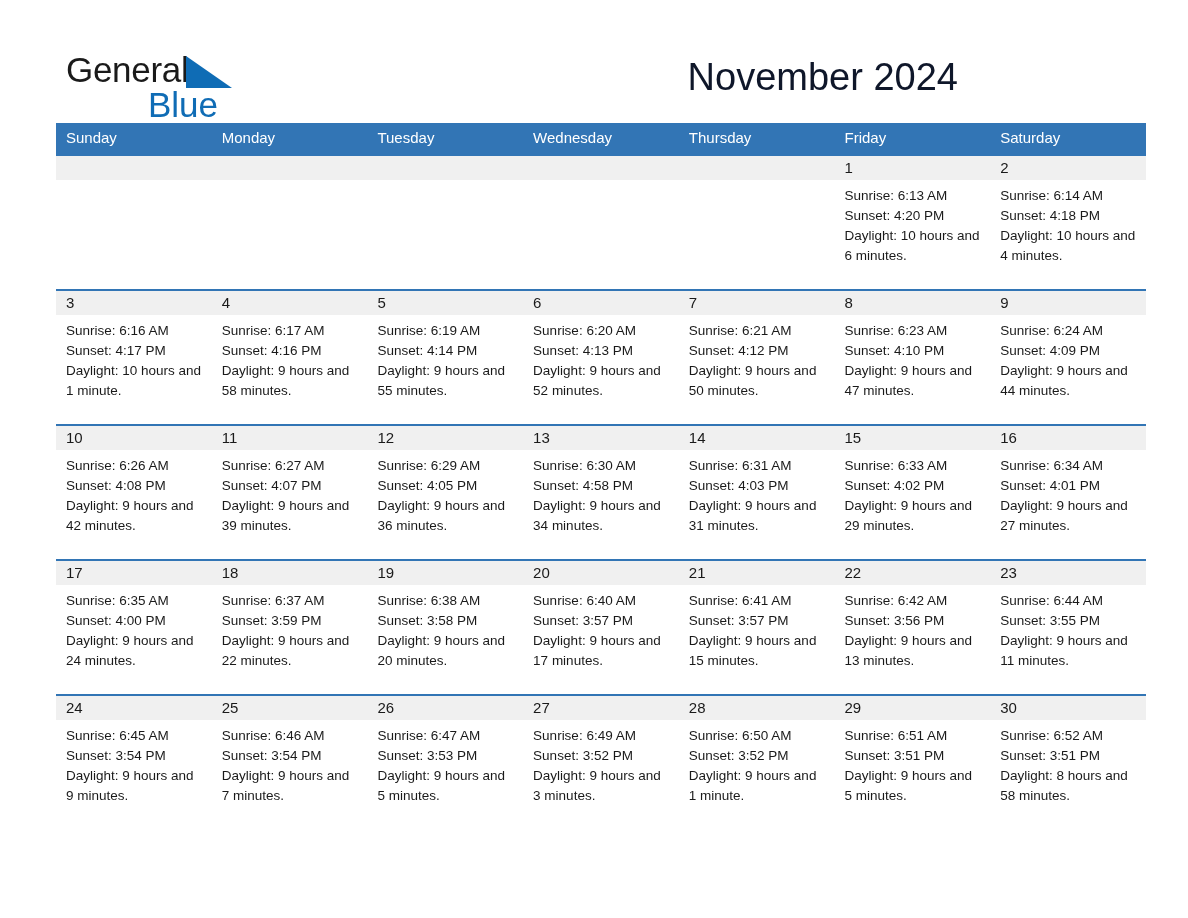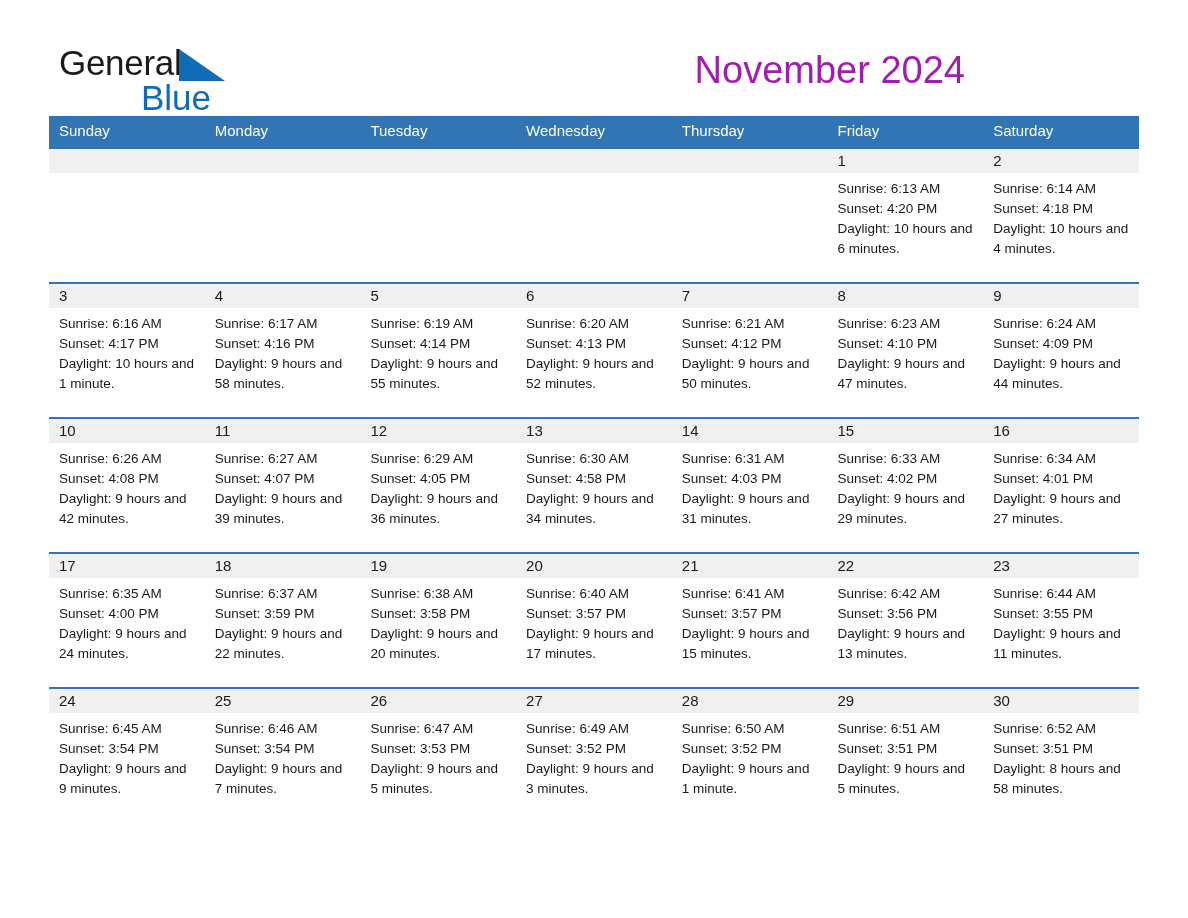--- a/index.html
+++ b/index.html
@@ -12,21 +12,21 @@
     width: 1188px;
     height: 918px;
     font-family: "Liberation Sans", sans-serif;
     color: #000000;
     overflow: hidden;
   }
   .page {
     position: relative;
     width: 1016px;
     height: 918px;
-    padding: 1px;
+    padding: 8px;
   }
 
   
   .top-bar {
     display: flex;
     align-items: flex-start;
     justify-content: space-between;
     padding: 44px 50px 0 58px;
     height: 115px;
   }
@@ -61,21 +61,21 @@
     margin-top: -4px;
   }
   .title-block {
     text-align: right;
     padding-top: 2px;
   }
   .cal-title {
     font-size: 38px;
     line-height: 46px;
     font-weight: 400;
-    color: #a21caf;
+    color: #0f172a;
     letter-spacing: 0px;
     white-space: nowrap;
   }
   .cal-subtitle {
     font-size: 24px;
     line-height: 30px;
     font-weight: 400;
     color: #000;
     margin-top: 10px;
     white-space: nowrap;

